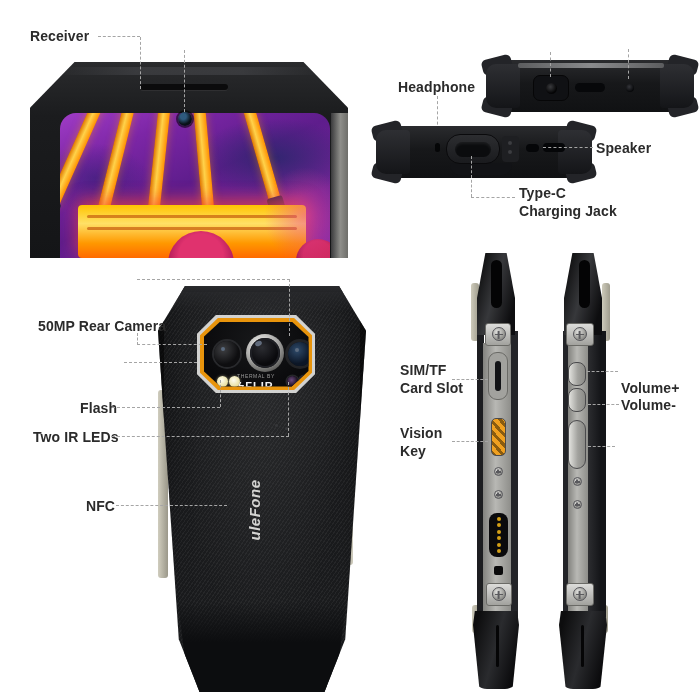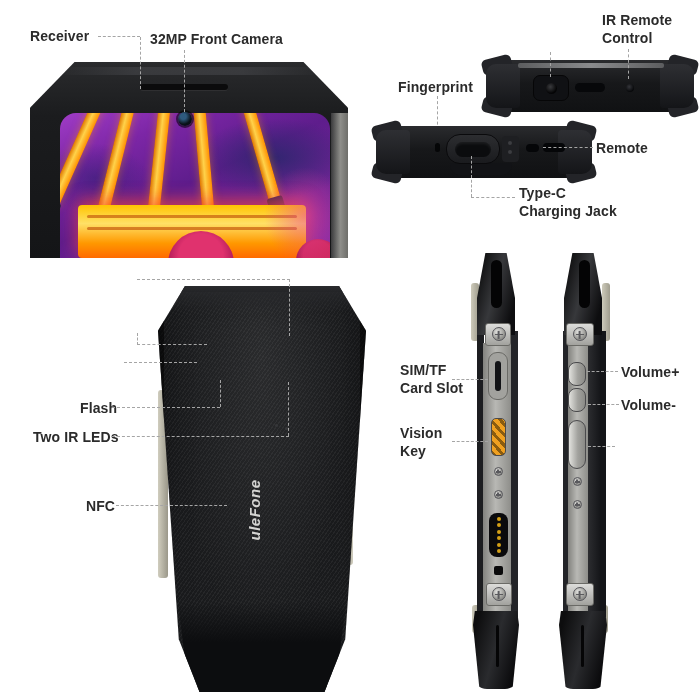--- a/index.html
+++ b/index.html
@@ -222,43 +222,38 @@
         <div class="dial"></div>
         <div class="dial2"></div>
       </div>
       <div class="pinkglow"></div>
     </div>
     <div class="punch-cam"></div>
   </div>
   <div class="label" style="left:30px;top:27px">Receiver</div>
   <div class="dash-h" style="left:98px;top:36px;width:42px"></div>
   <div class="dash-v" style="left:140px;top:37px;height:52px"></div>
-  <div class="label" style="left:150px;top:30px">32MP Front Camera</div>
   <div class="dash-v" style="left:184px;top:50px;height:62px"></div>
 
   <div id="top-edge" class="edge-view">
     <div class="nub" style="left:-4px;top:-3px;transform:rotate(-14deg)"></div>
     <div class="nub" style="left:-4px;bottom:-3px;transform:rotate(14deg)"></div>
     <div class="nub" style="right:-4px;top:-3px;transform:rotate(14deg)"></div>
     <div class="nub" style="right:-4px;bottom:-3px;transform:rotate(-14deg)"></div>
     <div class="cap l"></div>
     <div class="cap r"></div>
     <div class="glass"></div>
     <div class="recess"></div>
     <div class="jack"></div>
     <div class="slot"></div>
     <div class="ir-hole"></div>
   </div>
   <div class="dash-v" style="left:550px;top:52px;height:25px"></div>
-  <div class="label" style="left:602px;top:11px">
-    <div>IR Remote</div>
-    <div>Control</div>
-  </div>
   <div class="dash-v" style="left:628px;top:49px;height:30px"></div>
-  <div class="label" style="left:398px;top:78px">Fingerprint</div>
+  <div class="label" style="left:398px;top:78px">Headphone</div>
   <div class="dash-v" style="left:437px;top:96px;height:44px"></div>
 
   <div id="bottom-edge" class="edge-view">
     <div class="nub" style="left:-4px;top:-3px;transform:rotate(-14deg)"></div>
     <div class="nub" style="left:-4px;bottom:-3px;transform:rotate(14deg)"></div>
     <div class="nub" style="right:-4px;top:-3px;transform:rotate(14deg)"></div>
     <div class="nub" style="right:-4px;bottom:-3px;transform:rotate(-14deg)"></div>
     <div class="cap l"></div>
     <div class="cap r"></div>
     <div class="mic-hole"></div>
@@ -266,44 +261,66 @@
     <div class="usb-flap">
       <div class="usb-oval"></div>
     </div>
     <div class="hinge">
       <i style="top:5px"></i>
       <i style="top:14px"></i>
     </div>
     <div class="spk" style="left:150px;top:18px;width:13px;height:8px"></div>
     <div class="spk" style="left:167px;top:17px;width:22px;height:9px"></div>
   </div>
-  <div class="label" style="left:596px;top:139px">Remote</div>
+  <div class="label" style="left:596px;top:139px">Speaker</div>
   <div class="dash-h" style="left:543px;top:147px;width:50px"></div>
   <div class="label" style="left:519px;top:184px">
     <div>Type-C</div>
     <div>Charging Jack</div>
   </div>
   <div class="dash-v" style="left:471px;top:156px;height:41px"></div>
   <div class="dash-h" style="left:471px;top:197px;width:44px"></div>
 
   <div id="back-phone">
     <div class="rail-l"></div>
     <div class="rail-r">
       <div class="okey"></div>
     </div>
     <div class="body">
       <div class="top-cap"></div>
       <div class="bottom-cap"></div>
       <div class="dot" style="left:117px;top:138px"></div>
       <div class="dot" style="left:127px;top:141px"></div>
       <div class="brand-logo">uleFone</div>
     </div>
+    <div class="cam-module">
+      <div class="orange"></div>
+      <div class="blackpanel">
+        <div class="cam cam-left">
+            <i></i>
+          </div>
+        <div class="cam cam-center">
+          <div class="inner"></div>
+          <div class="glint"></div>
+        </div>
+        <div class="cam cam-right">
+            <i></i>
+          </div>
+        <div class="flash-led" style="left:13px"></div>
+        <div class="flash-led" style="left:25px"></div>
+        <div class="ir-led" style="left:83px"></div>
+        <div class="ir-led" style="left:95px"></div>
+        <div class="thermal-by">THERMAL BY</div>
+        <div class="flir"><span>ϟ</span><span>FLIR</span></div>
+      </div>
+    </div>
   </div>
   <div class="dash-h" style="left:137px;top:279px;width:153px"></div>
   <div class="dash-v" style="left:289px;top:279px;height:57px"></div>
+  <div class="label" style="left:38px;top:317px">50MP Rear Camera</div>
   <div class="dash-v" style="left:137px;top:333px;height:12px"></div>
   <div class="dash-h" style="left:137px;top:344px;width:70px"></div>
   <div class="dash-h" style="left:124px;top:362px;width:73px"></div>
   <div class="label" style="left:80px;top:399px">Flash</div>
   <div class="dash-h" style="left:112px;top:407px;width:108px"></div>
   <div class="dash-v" style="left:220px;top:380px;height:27px"></div>
   <div class="label" style="left:33px;top:428px">Two IR LEDs</div>
   <div class="dash-h" style="left:112px;top:436px;width:177px"></div>
   <div class="dash-v" style="left:288px;top:382px;height:54px"></div>
   <div class="label" style="left:86px;top:497px">NFC</div>
@@ -364,19 +381,19 @@
   <div class="label" style="left:400px;top:361px">
     <div>SIM/TF</div>
     <div>Card Slot</div>
   </div>
   <div class="dash-h" style="left:452px;top:379px;width:36px"></div>
   <div class="label" style="left:400px;top:424px">
     <div>Vision</div>
     <div>Key</div>
   </div>
   <div class="dash-h" style="left:452px;top:441px;width:36px"></div>
-  <div class="label" style="left:621px;top:363px">Volume+</div>
+  <div class="label" style="left:621px;top:379px">Volume+</div>
   <div class="dash-h" style="left:587px;top:371px;width:31px"></div>
   <div class="label" style="left:621px;top:396px">Volume-</div>
   <div class="dash-h" style="left:588px;top:404px;width:31px"></div>
   <div class="dash-h" style="left:588px;top:446px;width:27px"></div>
 
 </div>
 
 </body></html>

